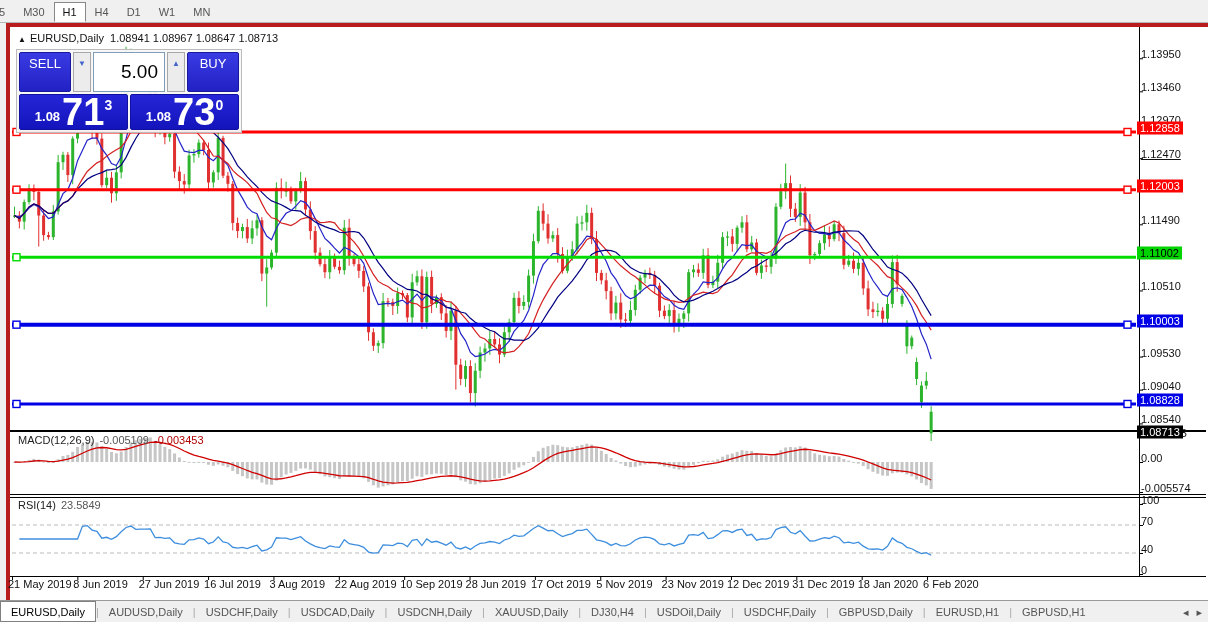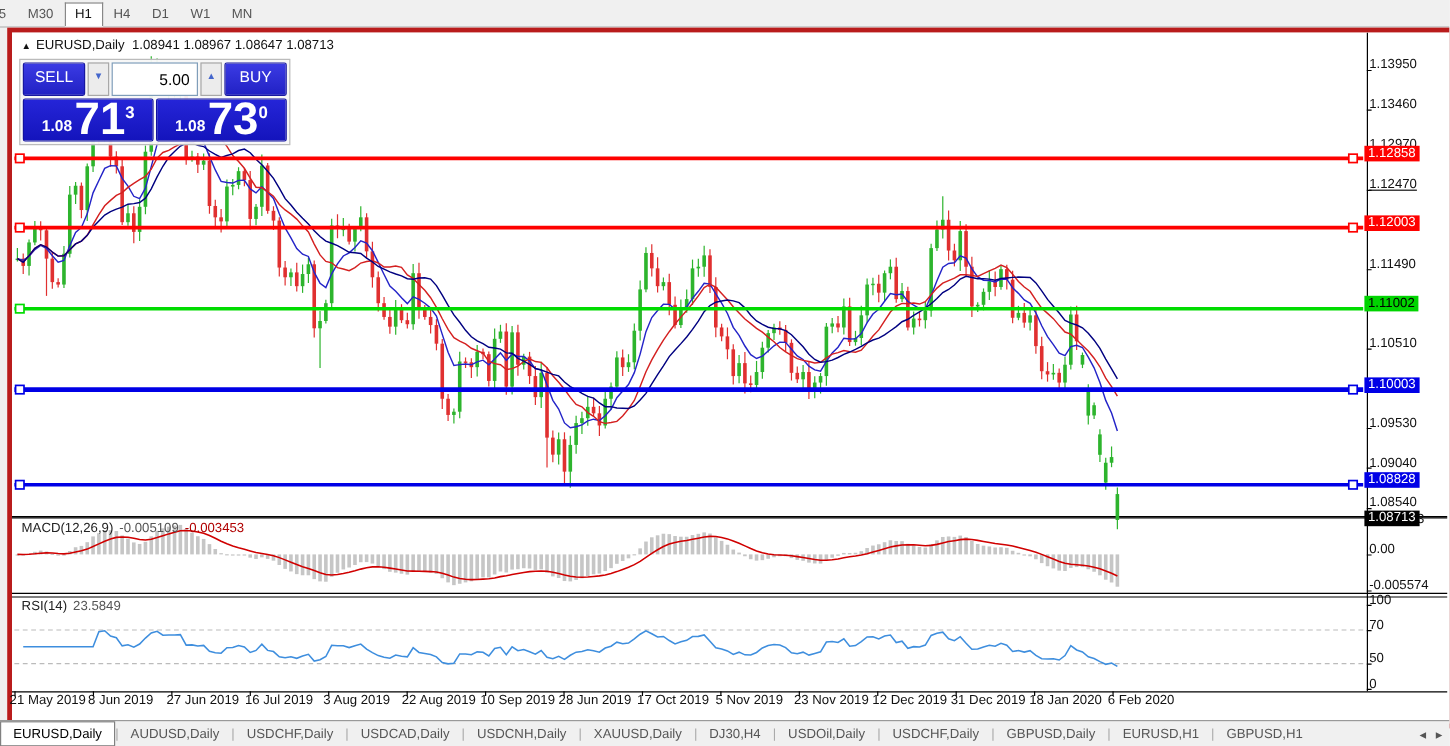--- a/index.html
+++ b/index.html
@@ -12,24 +12,24 @@
   .tf.first{margin-left:-10px;}
 
   
   #chartwin{position:absolute;left:6px;top:23px;width:1198px;height:576px;background:#fff;border:4px solid #b91c1c;}
   #chartsvg{position:absolute;left:0;top:0;}
   #title{position:absolute;left:8px;top:5px;color:#111;white-space:nowrap;z-index:5;}
   #title .arrow{font-size:8px;margin-right:4px;}
 
   
   #tpanel{position:absolute;left:6px;top:22px;width:220px;z-index:10;background:rgba(247,247,247,0.95);border:1px solid #bbb;padding:2px;}
-  .tp-row1{display:flex;height:28px;gap:2px;}
+  .tp-row1{display:flex;height:40px;gap:2px;}
   .tp-btn{flex:0 0 50px;background:linear-gradient(#3b3be4,#2121c4);color:#fff;border:1px solid #1717a0;border-radius:2px;font-size:13px;text-align:center;line-height:22px;cursor:pointer;}
   .tp-spin{flex:0 0 16px;background:#ececec;border:1px solid #a8a8a8;color:#4466cc;font-size:8px;text-align:center;line-height:22px;cursor:pointer;}
-  .tp-vol{flex:1 1 auto;border:1px solid #7f9db9;background:#fff;color:#000;font-size:13px;text-align:right;padding:0 6px 0 0;min-width:0;font-family:"Liberation Sans",sans-serif;}
+  .tp-vol{flex:1 1 auto;border:1px solid #7f9db9;background:#fff;color:#000;font-size:19px;text-align:right;padding:0 6px 0 0;min-width:0;font-family:"Liberation Sans",sans-serif;}
   .tp-row2{display:flex;gap:2px;margin-top:2px;}
   .px-box{flex:1 1 50%;height:34px;background:linear-gradient(#2525d8,#1414bc);border:1px solid #1111a0;border-radius:2px;color:#fff;display:flex;align-items:center;justify-content:center;cursor:pointer;}
   .px-small{font-size:13px;font-weight:bold;align-self:flex-end;margin:0 2px 5px 0;}
   .px-big{font-size:38px;font-weight:bold;line-height:30px;}
   .px-sup{font-size:14px;font-weight:bold;align-self:flex-start;margin-top:2px;}
 
   
   .panelabel{position:absolute;left:8px;color:#222;z-index:4;white-space:nowrap;}
   .panelabel .v1{margin-left:5px;color:#555;}
   .panelabel .v2{margin-left:5px;color:#b00000;}
@@ -762,21 +762,21 @@
       <div class="badge" style="top: 185.676px; background: rgb(254, 1, 0); color: rgb(255, 255, 255);">1.12003</div>
       <div class="badge" style="top: 253.237px; background: rgb(0, 212, 0); color: rgb(0, 0, 0);">1.11002</div>
       <div class="badge" style="top: 320.664px; background: rgb(0, 0, 230); color: rgb(255, 255, 255);">1.10003</div>
       <div class="badge" style="top: 399.969px; background: rgb(0, 0, 230); color: rgb(255, 255, 255);">1.08828</div>
       <div class="badge" style="top: 432px; background: rgb(0, 0, 0); color: rgb(255, 255, 255);">1.08713</div>
       <div class="axlabel" style="top: 432.997px;">0.004643</div>
       <div class="axlabel" style="top: 458px;">0.00</div>
       <div class="axlabel" style="top: 488.016px;">-0.005574</div>
       <div class="axlabel" style="top: 500px;">100</div>
       <div class="axlabel" style="top: 521px;">70</div>
-      <div class="axlabel" style="top: 549px;">50</div>
+      <div class="axlabel" style="top: 549px;">40</div>
       <div class="axlabel" style="top: 570px;">0</div>
       <div class="datelabel" style="left: 8px;">21 May 2019</div>
       <div class="datelabel" style="left: 73.36px;">8 Jun 2019</div>
       <div class="datelabel" style="left: 138.72px;">27 Jun 2019</div>
       <div class="datelabel" style="left: 204.08px;">16 Jul 2019</div>
       <div class="datelabel" style="left: 269.44px;">3 Aug 2019</div>
       <div class="datelabel" style="left: 334.8px;">22 Aug 2019</div>
       <div class="datelabel" style="left: 400.16px;">10 Sep 2019</div>
       <div class="datelabel" style="left: 465.52px;">28 Jun 2019</div>
       <div class="datelabel" style="left: 530.88px;">17 Oct 2019</div>

